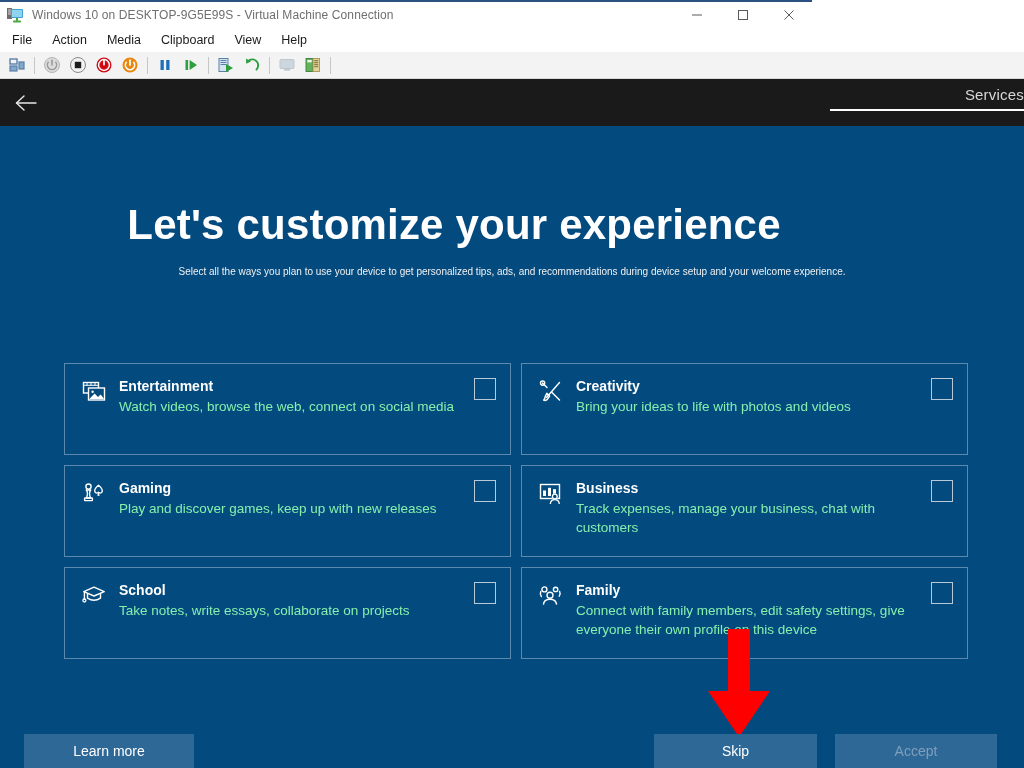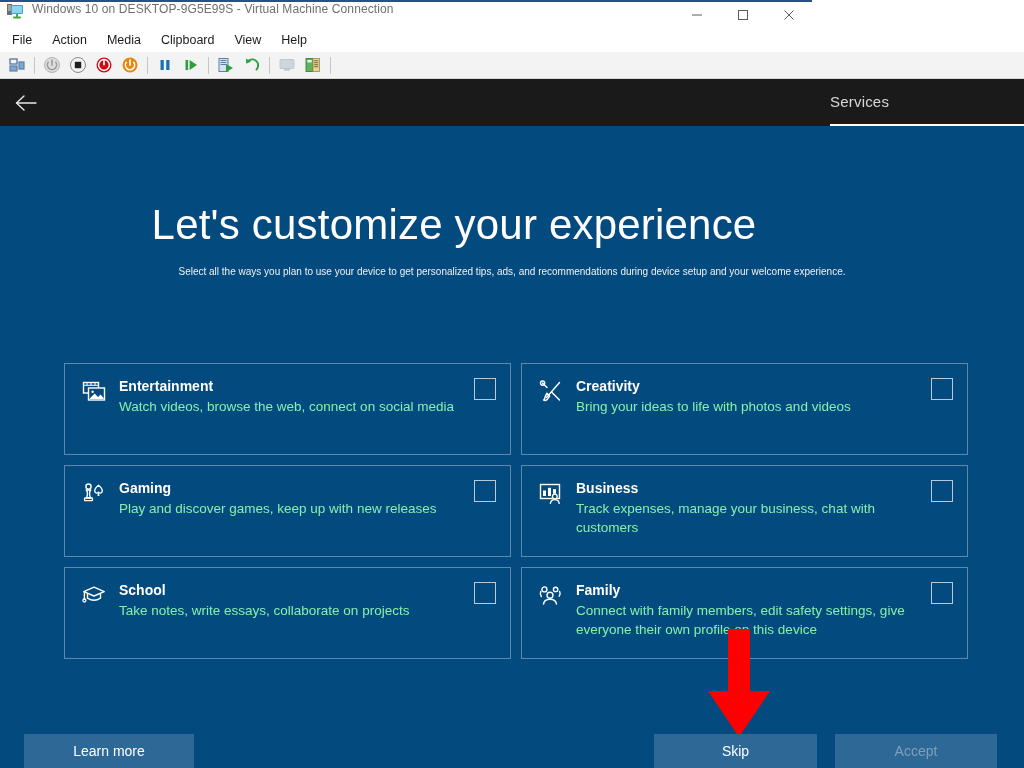--- a/index.html
+++ b/index.html
@@ -21,21 +21,21 @@
 
   
   .vm-titlebar {
     position: absolute;
     left: 0; top: 0;
     width: 812px; height: 28px;
     background: #ffffff;
     border-top: 2px solid #2a5182;
     box-sizing: border-box;
     display: flex;
-    align-items: flex-start;
+    align-items: center;
   }
   .vm-title-icon {
     width: 18px; height: 18px;
     margin-left: 7px;
     margin-right: 7px;
     position: relative;
     flex: none;
   }
   .vm-title-text {
     font-size: 12px;
@@ -106,22 +106,22 @@
   }
   .back-arrow {
     position: absolute;
     left: 8px; top: 8px;
     width: 36px; height: 32px;
     display: flex; align-items: center; justify-content: center;
   }
   .header-tab {
     position: absolute;
     right: 0; top: 0;
-    width: 194px; height: 47px;
-    display: flex; align-items: center; justify-content: flex-start;
+    width: 194px; height: 32px;
+    display: flex; align-items: center; justify-content: flex-end;
     border-bottom: 2px solid #ffffff;
     box-sizing: border-box;
   }
   .header-tab-label {
     font-size: 15px;
     color: #d8d8d8;
     letter-spacing: 0.2px;
   }
 
   
@@ -132,21 +132,21 @@
     background: #034a7f;
     overflow: hidden;
   }
 
   .page-title {
     position: absolute;
     left: 0; top: 78px;
     width: 908px;
     text-align: center;
     font-size: 42px;
-    font-weight: 400;
+    font-weight: 700;
     color: #ffffff;
     letter-spacing: 0.2px;
     line-height: 1;
   }
   .page-subtitle {
     position: absolute;
     left: 82px; top: 136px;
     width: 860px;
     text-align: center;
     font-size: 10px;

